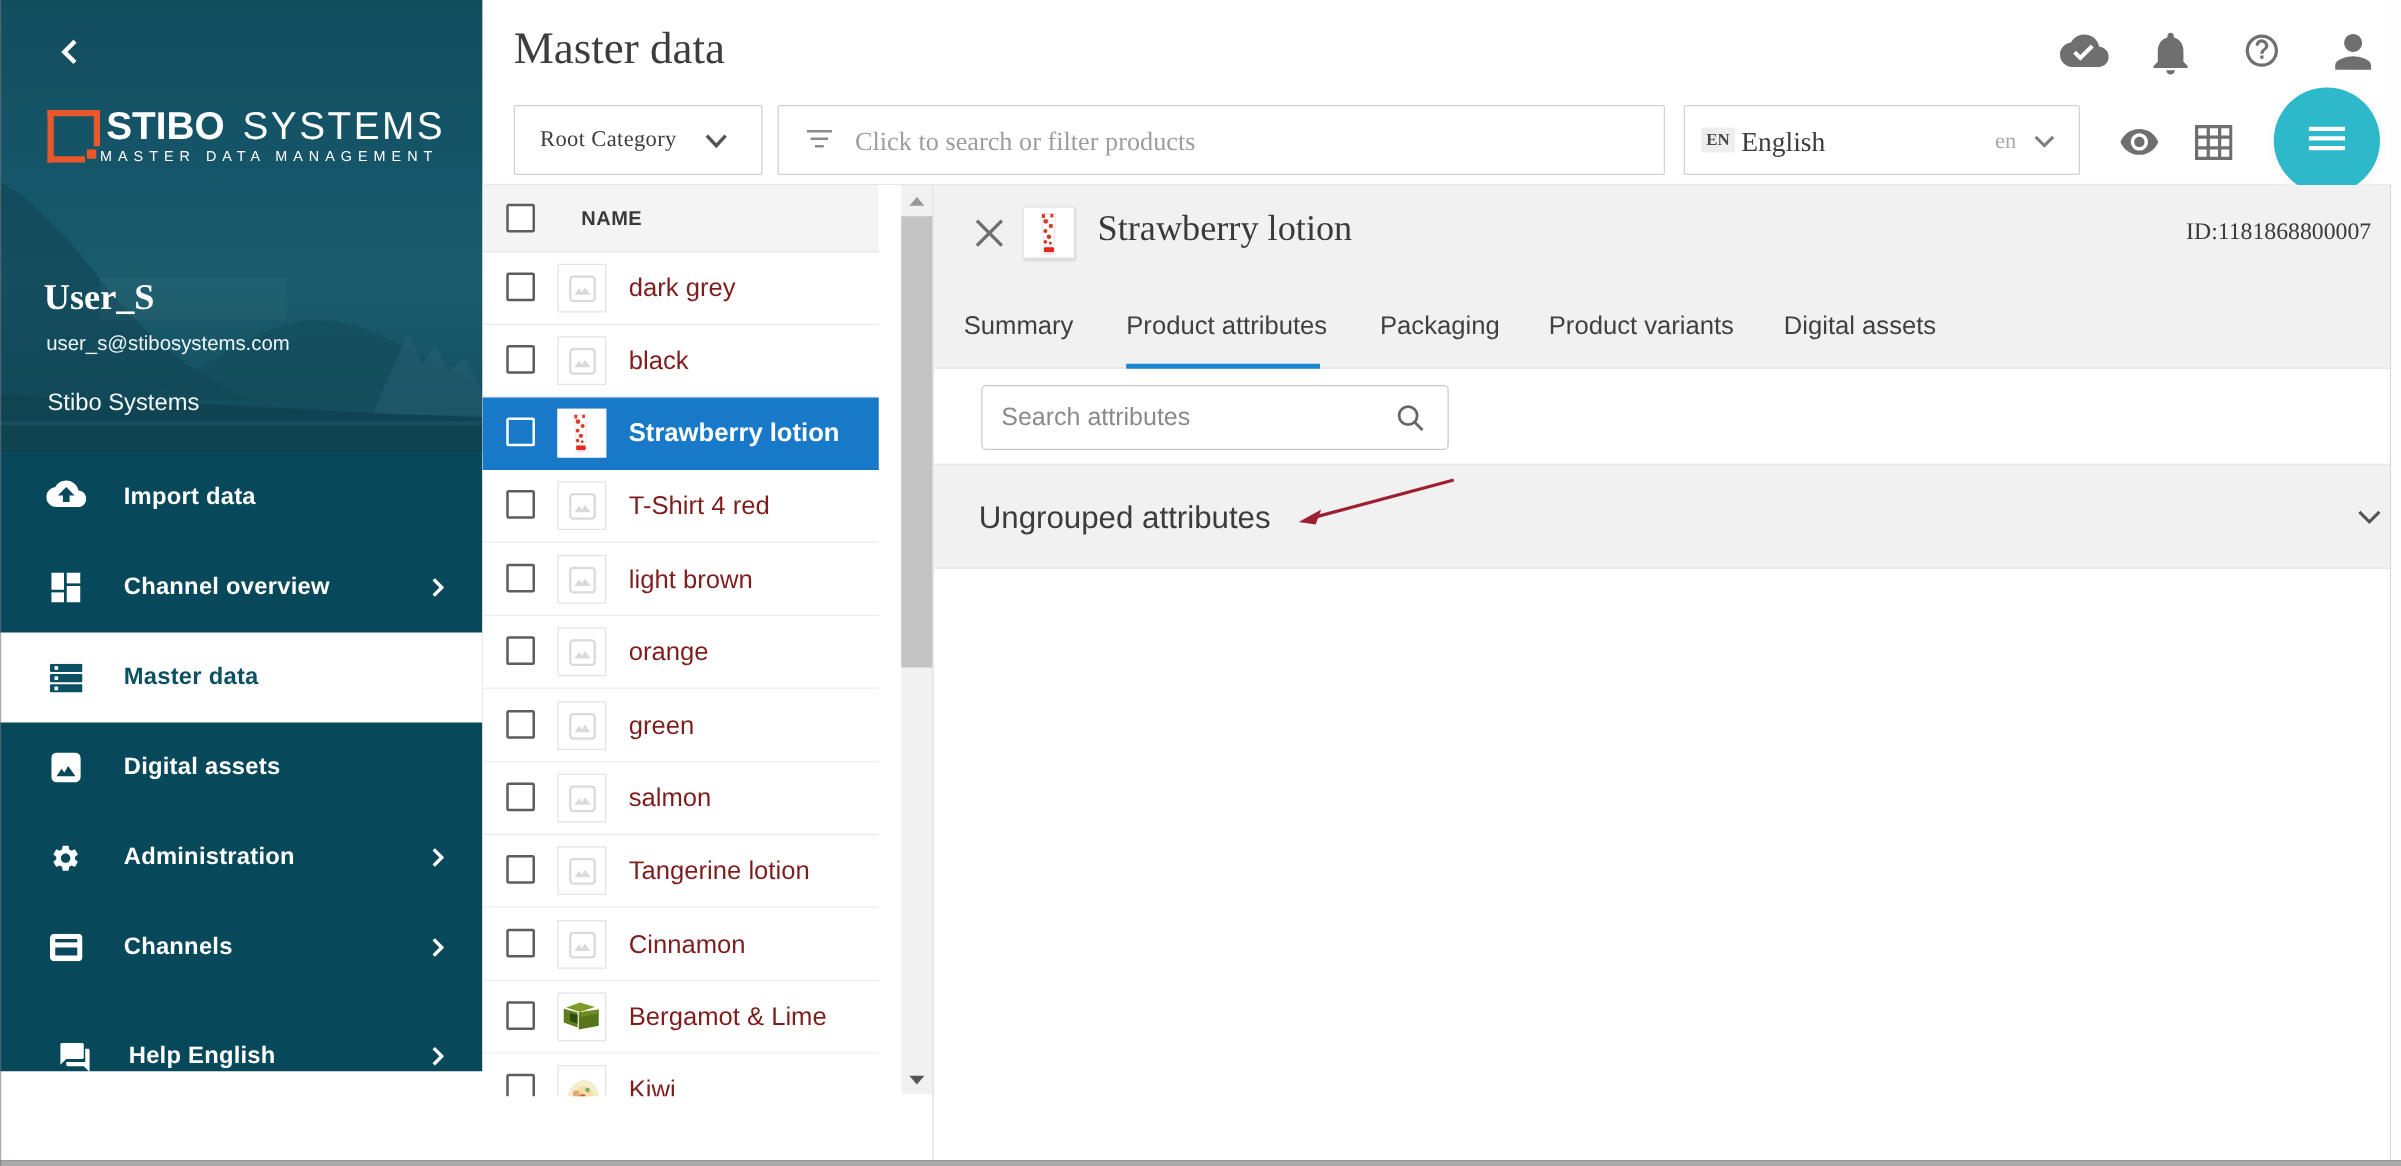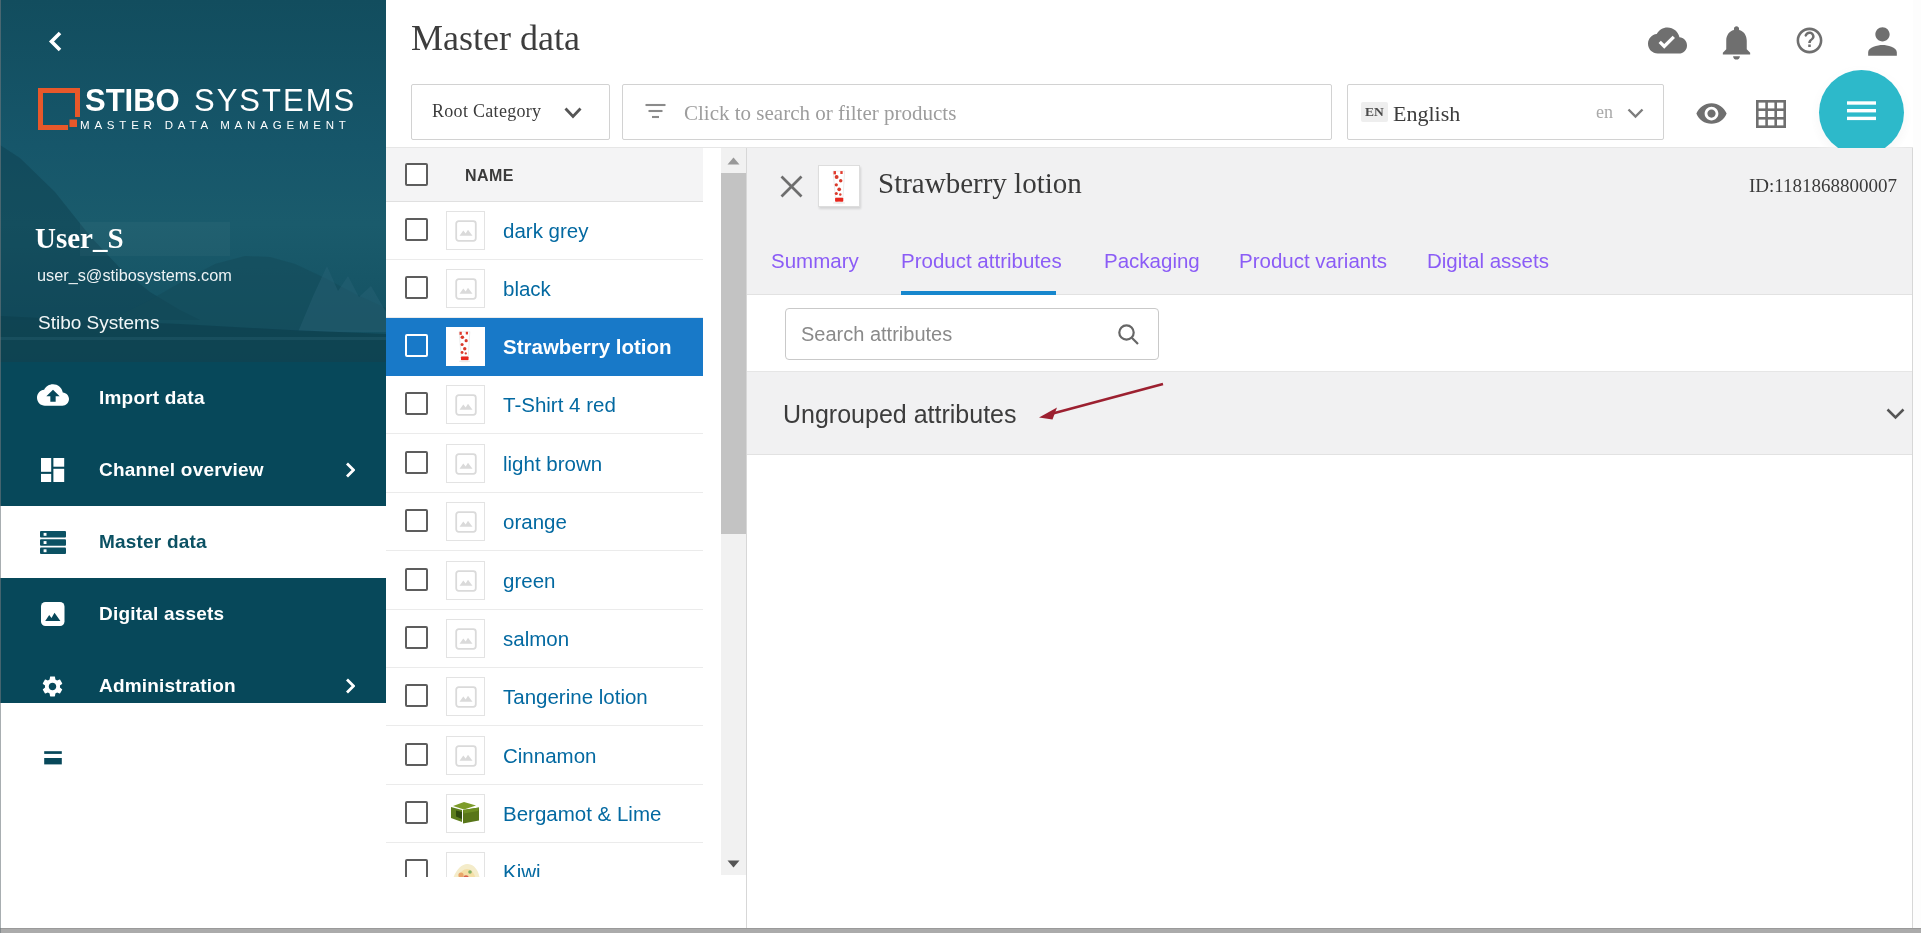--- a/index.html
+++ b/index.html
@@ -2,44 +2,44 @@
 <html><head>
 <meta charset="utf-8">
 <style>
   * { margin:0; padding:0; box-sizing:border-box; }
   html,body { width:1921px; height:933px; overflow:hidden; }
   body { position:relative; background:#fff; font-family:"Liberation Sans", sans-serif; }
   .abs { position:absolute; }
   .serif { font-family:"Liberation Serif", serif; }
 
   
-  #sidebar { left:0; top:0; width:386px; height:703px; background:#07485a; }
+  #sidebar { left:0; top:0; width:386px; height:857px; background:#07485a; }
   #sidetop { left:0; top:0; width:386px; height:362px;
     background:linear-gradient(180deg,#124d5e 0%,#16566a 40%,#1a5b6c 62%,#124e5f 100%); overflow:hidden;}
   .navrow { left:0; width:386px; height:72px; color:#fff; }
   .navrow .lbl { position:absolute; left:99px; top:50%; transform:translateY(-50%);
     font-size:19px; font-weight:bold; letter-spacing:0.2px; }
   .navrow.active { background:#fff; color:#0b5163; }
   .navchev { position:absolute; left:345px; top:50%; transform:translateY(-50%); }
 
   
   #topbar { left:386px; top:0; width:1535px; height:148px; background:#fff; border-bottom:1px solid #e6e6e6; }
   .tbox { position:absolute; top:84px; height:56px; border:1px solid #d2d2d2; border-radius:2px; background:#fff; }
 
   
   #list { left:386px; top:148px; width:317px; height:729px; background:#fff; overflow:hidden; }
   .lrow { position:absolute; left:0; width:360px; height:58px; border-bottom:1px solid #ebebeb; background:#fff; }
-  .lrow .nm { position:absolute; left:117px; top:50%; transform:translateY(-50%); font-size:20.5px; color:#0369a1; }
+  .lrow .nm { position:absolute; left:117px; top:50%; transform:translateY(-50%); font-size:20.5px; color:#7f1d1d; }
   .cbx { position:absolute; left:19px; width:23px; height:23px; border:2.6px solid #5d5d5d; border-radius:2px; background:#fff; }
   .imgbox { position:absolute; left:60px; width:39px; height:39px; border:1px solid #e3e3e3; background:#fff; }
 
   
   #panel { left:747px; top:148px; width:1165px; height:780px; background:#fff; }
   #phead { position:absolute; left:0; top:0; width:1165px; height:147px; background:#f1f1f2; border-bottom:1px solid #e2e2e2; }
-  .tab { position:absolute; top:101px; font-size:20.5px; color:#8b5cf6; }
+  .tab { position:absolute; top:101px; font-size:20.5px; color:#404040; }
 
   
   #sbtrack { left:721px; top:148px; width:25px; height:727px; background:#f1f1f1; }
   #sbthumb { left:721px; top:173px; width:25px; height:361px; background:#c3c3c3; }
 
   #divider { left:746px; top:148px; width:1px; height:780px; background:#d7d7d7; }
   #rightborder { left:1912px; top:148px; width:1px; height:780px; background:#d7d7d7; }
   #rightgutter { left:1913px; top:0px; width:8px; height:928px; background:#fdfdfd; }
   #bottombar { left:0; top:928px; width:1921px; height:5px; background:#ababab; border-top:1px solid #9a9a9a; }
   #leftedge { left:0; top:0; width:1px; height:933px; background:rgba(110,120,125,0.6); z-index:50; }
@@ -136,21 +136,21 @@
     <svg class="navchev" width="10" height="16" viewBox="0 0 10 16">
         <path d="M2 1.5 L8.5 8 L2 14.5" fill="none" stroke="#fff" stroke-width="2.8"></path>
       </svg>
   </div>
 
   <div class="abs navrow" style="top:809px;">
     <svg class="abs" style="left:46px;top:23px" width="28" height="28" viewBox="0 0 24 24">
       <path d="M21 6h-2v9H6v2c0 .55.45 1 1 1h11l4 4V7c0-.55-.45-1-1-1z" fill="#fff"></path>
       <path d="M17 2H3c-.55 0-1 .45-1 1v14l4-4h11c.55 0 1-.45 1-1V3c0-.55-.45-1-1-1z" fill="#fff"></path>
     </svg>
-    <span class="lbl" style="left:103px;">Click Center</span>
+    <span class="lbl" style="left:103px;">Help English</span>
     <svg class="navchev" width="10" height="16" viewBox="0 0 10 16">
         <path d="M2 1.5 L8.5 8 L2 14.5" fill="none" stroke="#fff" stroke-width="2.8"></path>
       </svg>
   </div>
 </div>
 <div class="abs" id="topbar">
   <div class="abs serif" style="left:25px;top:17px;font-size:36px;color:#3d3d3d;">Master data</div>
 
   <svg class="abs" style="left:1262px;top:21px" width="39" height="39" viewBox="0 0 24 24">
     <path d="M19.35 10.04C18.67 6.59 15.64 4 12 4 9.11 4 6.6 5.64 5.35 8.04 2.34 8.36 0 10.91 0 14c0 3.31 2.69 6 6 6h13c2.76 0 5-2.24 5-5 0-2.64-2.05-4.78-4.65-4.96zM10 17l-3.5-3.5 1.41-1.41L10 14.17 15.18 9l1.41 1.41L10 17z" fill="#6f6f6f"></path>

